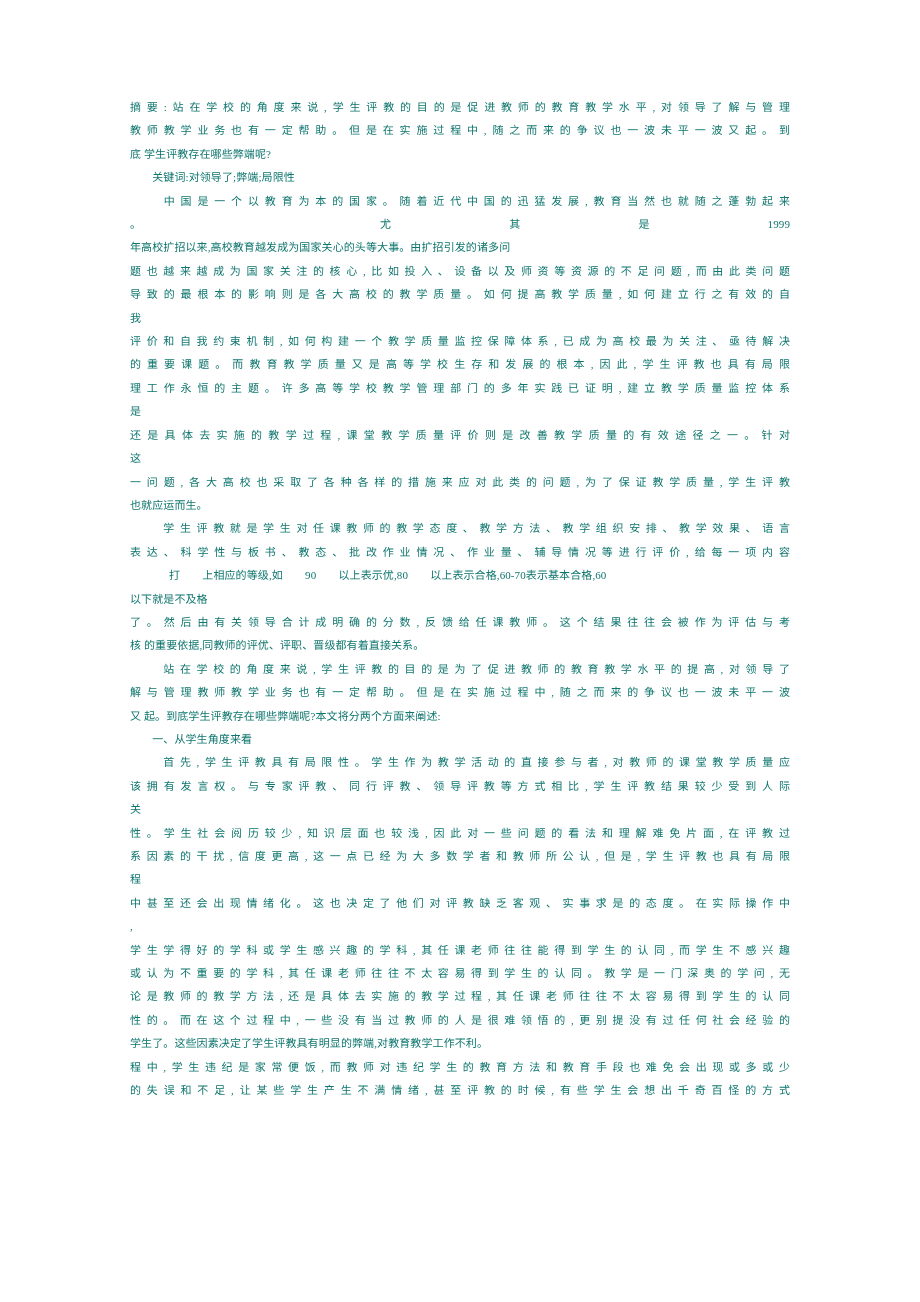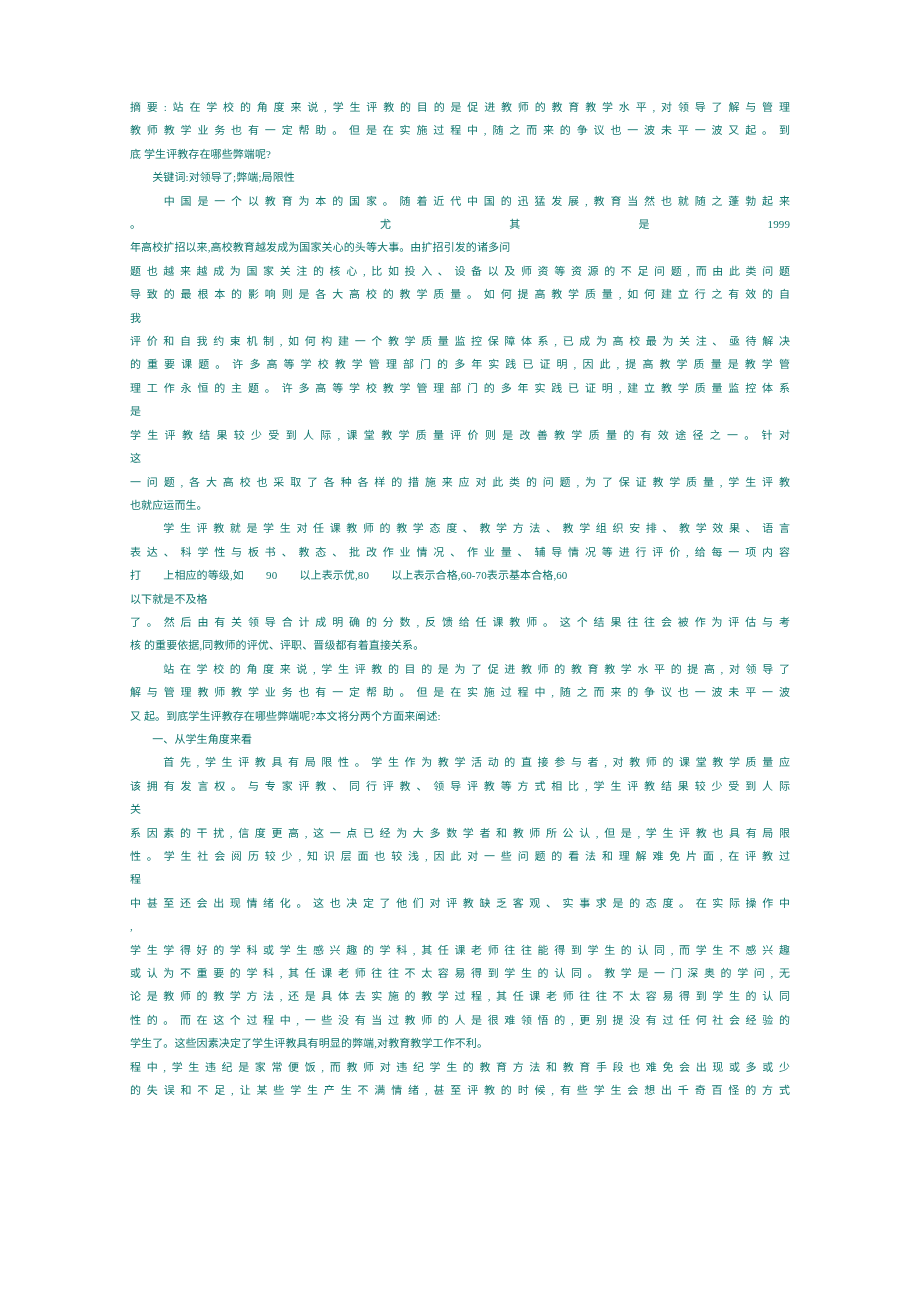--- a/index.html
+++ b/index.html
@@ -68,60 +68,61 @@
     text-align-last: justify;
     text-justify: inter-word;
   }
 
   .ln.split .seg-left { }
   .ln.split .seg-right { }
 
   
   .ln.gaps {
     white-space: pre;
+    margin-left: 39px;
   }
 </style>
 </head>
 <body>
 
 <div id="doc-page">
   <article id="doc-body">
       <div class="ln just">摘要:站在学校的角度来说,学生评教的目的是促进教师的教育教学水平,对领导了解与管理</div>
       <div class="ln just">教师教学业务也有一定帮助。但是在实施过程中,随之而来的争议也一波未平一波又起。到</div>
       <div class="ln frag">底 学生评教存在哪些弊端呢?</div>
       <div class="ln frag">　　关键词:对领导了;弊端;局限性</div>
       <div class="ln just">　　中国是一个以教育为本的国家。随着近代中国的迅猛发展,教育当然也就随之蓬勃起来</div>
       <div class="ln split"><span class="seg-left">。</span> <span class="seg-right">尤其是1999</span></div>
       <div class="ln frag">年高校扩招以来,高校教育越发成为国家关心的头等大事。由扩招引发的诸多问</div>
       <div class="ln just">题也越来越成为国家关注的核心,比如投入、设备以及师资等资源的不足问题,而由此类问题</div>
       <div class="ln just">导致的最根本的影响则是各大高校的教学质量。如何提高教学质量,如何建立行之有效的自</div>
       <div class="ln frag">我</div>
       <div class="ln just">评价和自我约束机制,如何构建一个教学质量监控保障体系,已成为高校最为关注、亟待解决</div>
-      <div class="ln just">的重要课题。许多高等学校教学管理部门的多年实践已证明,因此,提高教学质量是教学管</div>
+      <div class="ln just">的重要课题。而教育教学质量又是高等学校生存和发展的根本,因此,学生评教也具有局限</div>
       <div class="ln just">理工作永恒的主题。许多高等学校教学管理部门的多年实践已证明,建立教学质量监控体系</div>
       <div class="ln frag">是</div>
-      <div class="ln just">学生评教结果较少受到人际,课堂教学质量评价则是改善教学质量的有效途径之一。针对</div>
+      <div class="ln just">还是具体去实施的教学过程,课堂教学质量评价则是改善教学质量的有效途径之一。针对</div>
       <div class="ln frag">这</div>
       <div class="ln just">一问题,各大高校也采取了各种各样的措施来应对此类的问题,为了保证教学质量,学生评教</div>
       <div class="ln frag">也就应运而生。</div>
       <div class="ln just">　　学生评教就是学生对任课教师的教学态度、教学方法、教学组织安排、教学效果、语言</div>
       <div class="ln just">表达、科学性与板书、教态、批改作业情况、作业量、辅导情况等进行评价,给每一项内容</div>
       <div class="ln gaps">打　　上相应的等级,如　　90　　以上表示优,80　　以上表示合格,60-70表示基本合格,60</div>
       <div class="ln frag">以下就是不及格</div>
       <div class="ln just">了。然后由有关领导合计成明确的分数,反馈给任课教师。这个结果往往会被作为评估与考</div>
       <div class="ln frag">核 的重要依据,同教师的评优、评职、晋级都有着直接关系。</div>
       <div class="ln just">　　站在学校的角度来说,学生评教的目的是为了促进教师的教育教学水平的提高,对领导了</div>
       <div class="ln just">解与管理教师教学业务也有一定帮助。但是在实施过程中,随之而来的争议也一波未平一波</div>
       <div class="ln frag">又 起。到底学生评教存在哪些弊端呢?本文将分两个方面来阐述:</div>
       <div class="ln frag">　　一、从学生角度来看</div>
       <div class="ln just">　　首先,学生评教具有局限性。学生作为教学活动的直接参与者,对教师的课堂教学质量应</div>
       <div class="ln just">该拥有发言权。与专家评教、同行评教、领导评教等方式相比,学生评教结果较少受到人际</div>
       <div class="ln frag">关</div>
+      <div class="ln just">性。学生社会阅历较少,知识层面也较浅,因此对一些问题的看法和理解难免片面,在评教过</div>
       <div class="ln just">系因素的干扰,信度更高,这一点已经为大多数学者和教师所公认,但是,学生评教也具有局限</div>
-      <div class="ln just">性。学生社会阅历较少,知识层面也较浅,因此对一些问题的看法和理解难免片面,在评教过</div>
       <div class="ln frag">程</div>
       <div class="ln just">中甚至还会出现情绪化。这也决定了他们对评教缺乏客观、实事求是的态度。在实际操作中</div>
       <div class="ln frag">,</div>
       <div class="ln just">学生学得好的学科或学生感兴趣的学科,其任课老师往往能得到学生的认同,而学生不感兴趣</div>
       <div class="ln just">或认为不重要的学科,其任课老师往往不太容易得到学生的认同。教学是一门深奥的学问,无</div>
       <div class="ln just">论是教师的教学方法,还是具体去实施的教学过程,其任课老师往往不太容易得到学生的认同</div>
       <div class="ln just">性的。而在这个过程中,一些没有当过教师的人是很难领悟的,更别提没有过任何社会经验的</div>
       <div class="ln frag">学生了。这些因素决定了学生评教具有明显的弊端,对教育教学工作不利。</div>
       <div class="ln just">程中,学生违纪是家常便饭,而教师对违纪学生的教育方法和教育手段也难免会出现或多或少</div>
       <div class="ln just">的失误和不足,让某些学生产生不满情绪,甚至评教的时候,有些学生会想出千奇百怪的方式</div>

